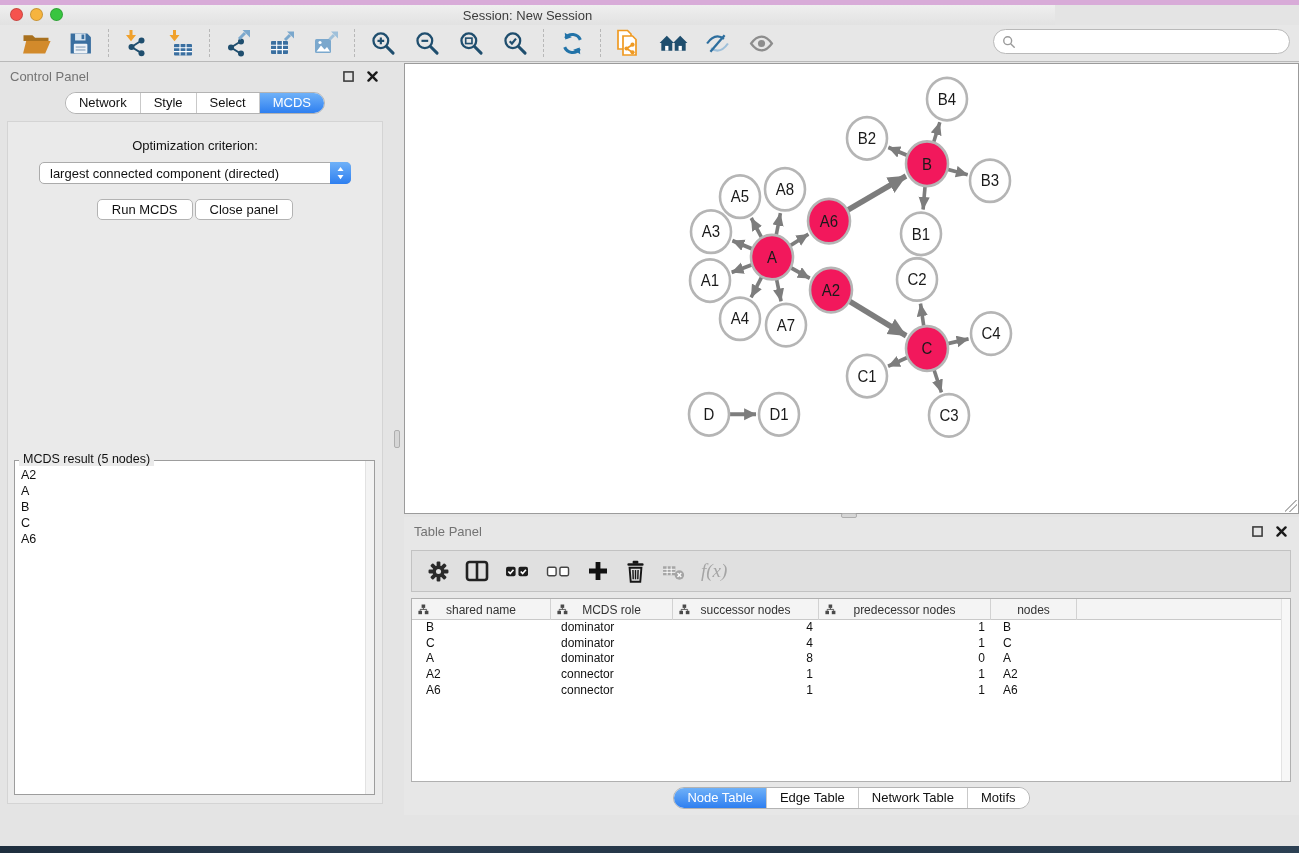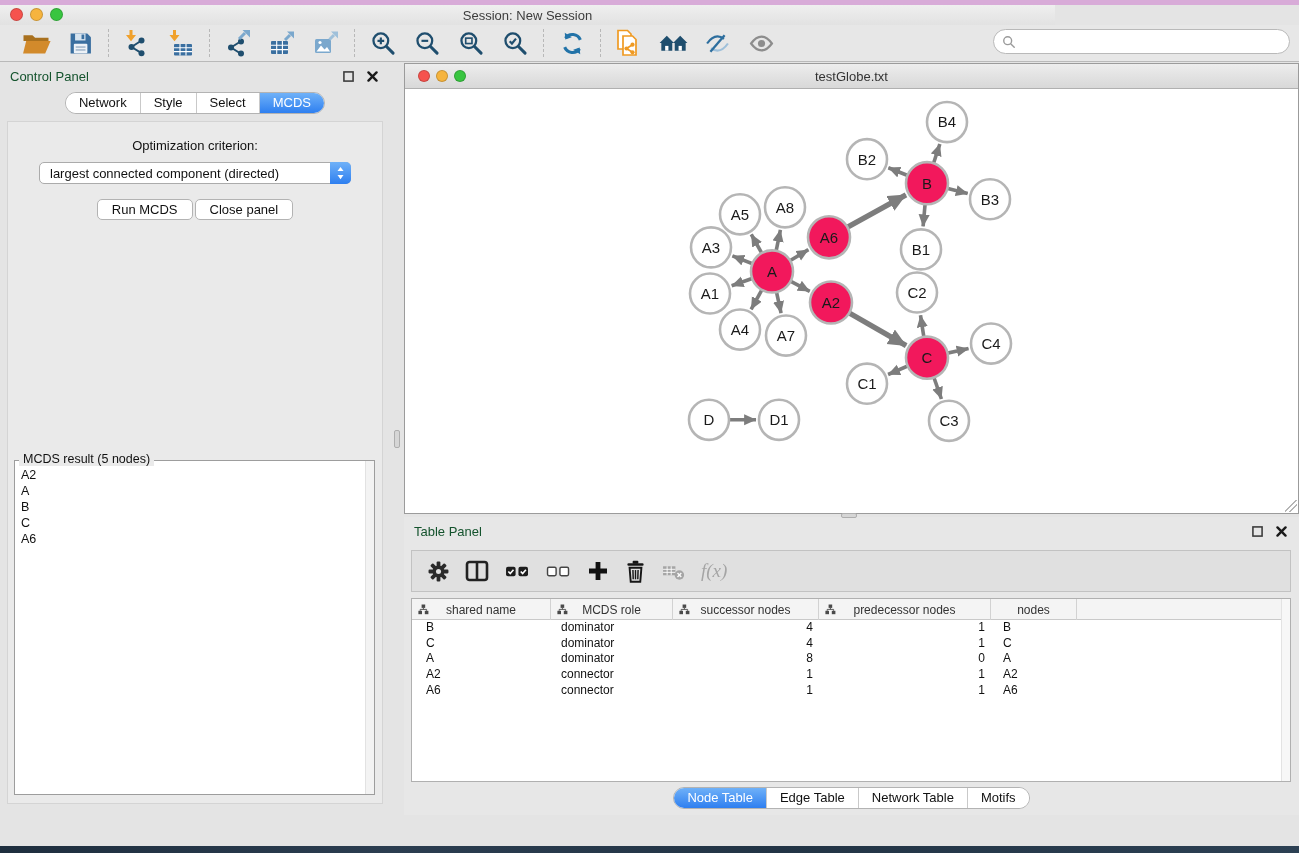--- a/index.html
+++ b/index.html
@@ -28,21 +28,21 @@
                  border:1px solid #b9b9b9; border-radius:13px; display:flex; align-items:center;
                  padding-left:8px; gap:5px; }
   .search-input { border:none; outline:none; flex:1; font-size:12px; background:transparent; height:20px; }
 
   
   .main { position:absolute; top:62px; left:0; width:1299px; height:753px; display:flex; background:#e4e4e4; }
 
   
   .control-panel { width:390px; height:100%; display:flex; flex-direction:column; background:#e4e4e4; }
   .panel-header { display:flex; align-items:center; padding:7px 10px 4px 10px; }
-  .panel-title { font-size:13px; color:#14532d; }
+  .panel-title { font-size:13px; color:#737373; }
   .panel-header .spacer { flex:1; }
   .win-btn { width:16px; height:14px; display:flex; align-items:center; justify-content:center; margin-left:8px;
              background:transparent; border:none; }
   .cp-tabs { text-align:center; margin-top:4px; }
   .seg { display:inline-flex; border:1px solid #b3b3b3; border-radius:11px; overflow:hidden; background:#fff; }
   .seg-item { padding:2px 13px; font-size:13px; color:#111; background:#fff; border-left:1px solid #c9c9c9;
               border-top:none; border-bottom:none; border-right:none; line-height:16px; }
   .seg-item:first-child { border-left:none; }
   .seg-item.active { background:linear-gradient(#6fb1f8,#2e7ff0); color:#fff; }
   .cp-body { flex:1; margin:7px 7px 11px 7px; background:#eaeaea; border:1px solid #d4d4d4; position:relative; }
@@ -389,28 +389,20 @@
       </div>
     </div>
 
     <div class="v-divider">
       <div class="v-handle"></div>
     </div>
 
     <div class="right-col">
 
       <div class="network-window">
-        <div class="nw-titlebar">
-          <div class="nw-traffic">
-            <div class="tl2" style="background:#f6534e;"></div>
-            <div class="tl2" style="background:#f6b43e;"></div>
-            <div class="tl2" style="background:#38c540;"></div>
-          </div>
-          <div class="nw-title">testGlobe.txt</div>
-        </div>
         <div class="nw-content" id="graph-holder"><svg viewBox="0 0 893 423" width="100%" height="100%" preserveAspectRatio="none">
               <defs>
                 <marker id="arrowhead" markerUnits="strokeWidth" markerWidth="3.6" markerHeight="3.3" refX="3.3" refY="1.55" orient="auto">
                   <path d="M0 0L3.4 1.55L0 3.1z" fill="#7d7d7d"></path>
                 </marker>
               </defs>
               <line x1="367" y1="182" x2="327.40301688903986" y2="166.42085910388454" stroke="#7d7d7d" stroke-width="3.6" marker-end="url(#arrowhead)"></line>
               <line x1="367" y1="182" x2="346.2592994042757" y2="145.05562706386607" stroke="#7d7d7d" stroke-width="3.6" marker-end="url(#arrowhead)"></line>
               <line x1="367" y1="182" x2="375.4216217413276" y2="140.53970835038723" stroke="#7d7d7d" stroke-width="3.6" marker-end="url(#arrowhead)"></line>
               <line x1="367" y1="182" x2="326.67583814606866" y2="196.30857356107242" stroke="#7d7d7d" stroke-width="3.6" marker-end="url(#arrowhead)"></line>

